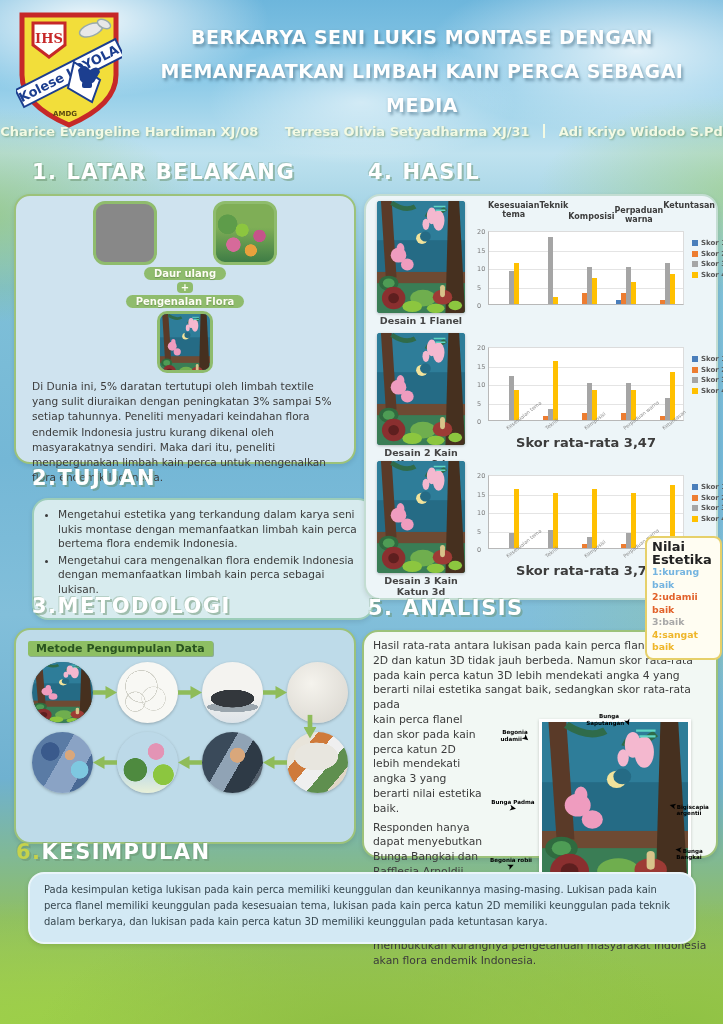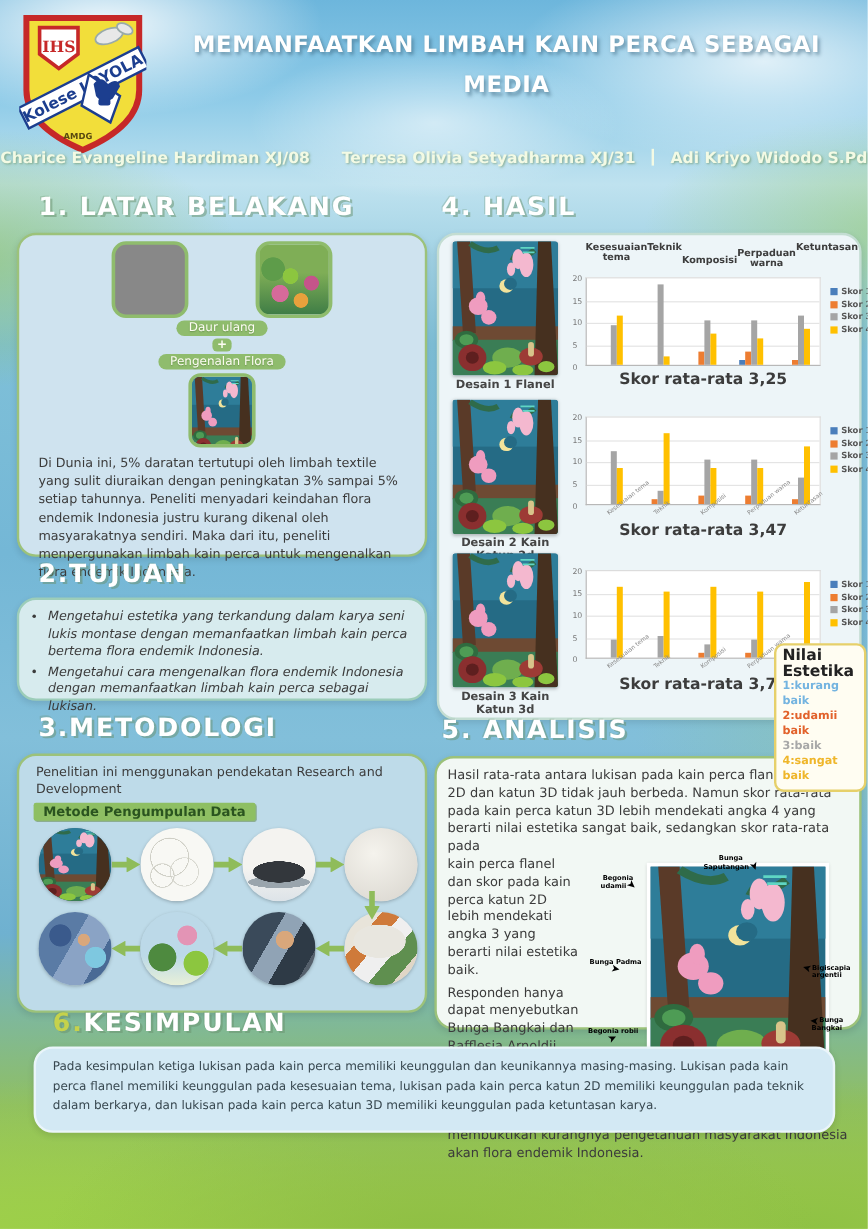--- a/index.html
+++ b/index.html
@@ -29,21 +29,21 @@
     color:#f3fae4; text-shadow:1px 1px 2px rgba(90,130,70,.55); }
   .authors .divider { display:inline-block; width:2px; height:14px; background:#f3fae4; margin:0 9px -2px 9px; }
   .authors .gap { display:inline-block; width:22px; }
   
   .sec-h { font-weight:bold; font-size:21px; letter-spacing:1.5px; color:#fff;
     text-shadow:2px 2px 0 rgba(105,145,110,.5), -1px -1px 0 rgba(105,145,110,.3); white-space:nowrap; }
   .sec-h .num-accent { color:#c6d24b; }
   
   .panel { background:#cfe3ef; border:2px solid #9cc27a; border-radius:16px; box-shadow:0 2px 5px rgba(0,0,0,.10); }
   .latar-panel { left:14px; top:194px; width:342px; height:270px; padding:5px 8px; }
-  .tujuan-panel { left:14px; top:498px; width:342px; height:86px; background:#d7ebee; border-color:#9ccdb9; padding:7px 8px 4px 6px;font-style:italic; }
+  .tujuan-panel { left:32px; top:498px; width:342px; height:122px; background:#d7ebee; border-color:#9ccdb9; padding:7px 8px 4px 6px; }
   .met-panel { left:14px; top:628px; width:342px; height:216px; background:#bedbe9; padding:7px 10px; }
   .hasil-panel { left:364px; top:194px; width:354px; height:406px; background:#edf5f8; border-color:#c3ddd2; }
   .ana-panel { left:362px; top:630px; width:356px; height:228px; background:#f2f8f4; padding:7px 9px; }
   .kes-panel { left:28px; top:872px; width:668px; height:72px; background:#d3e9f4; border-color:#eaf5fa; padding:8px 14px; }
   
   .flow { display:flex; flex-direction:column; align-items:center; }
   .flow-imgs { display:flex; gap:56px; }
   .flow-img { width:64px; height:64px; border:3px solid #8fbc6d; border-radius:12px; overflow:hidden; background:#888; }
   .art-patch { background:
       radial-gradient(circle at 25% 30%, #e8e0d5 0 14%, transparent 15%),
@@ -51,21 +51,21 @@
       radial-gradient(circle at 55% 65%, #f0ece4 0 13%, transparent 14%),
       linear-gradient(135deg,#7d8fb0 0 22%,#d9d2c8 22% 40%,#9aa7c7 40% 56%,#e8e0d5 56% 72%,#6b7fa5 72% 86%,#b9a globe 86%),
       linear-gradient(135deg,#7d8fb0 0 22%,#d9d2c8 22% 40%,#9aa7c7 40% 56%,#e8e0d5 56% 72%,#6b7fa5 72% 86%,#bfae9b 86%); }
   .art-garden { background:
       radial-gradient(circle at 30% 70%, #d66a9a 0 12%, transparent 13%),
       radial-gradient(circle at 60% 80%, #e8a13c 0 10%, transparent 11%),
       radial-gradient(circle at 75% 55%, #c5548a 0 11%, transparent 12%),
       radial-gradient(circle at 45% 45%, #8cc63f 0 14%, transparent 15%),
       radial-gradient(circle at 20% 35%, #5e9c4a 0 16%, transparent 17%),
       linear-gradient(180deg,#7fae56 0 40%, #3f7d46 100%); }
-  .pill { background:#8fbc6d; color:#fdfdf3; font-size:10px; font-weight:normal; border-radius:8px;
+  .pill { background:#8fbc6d; color:#fdfdf3; font-size:10px; font-weight:bold; border-radius:8px;
     padding:1px 10px; margin-top:2px; text-shadow:0 1px 1px rgba(60,90,40,.4); }
   .plus { color:#fdfdf3; background:#8fbc6d; font-size:10px; font-weight:bold; border-radius:4px; padding:0 4px; margin-top:2px; }
   .flow-bottom { width:56px; height:62px; border:3px solid #8fbc6d; border-radius:10px; overflow:hidden; margin-top:3px; }
   .latar-body { font-size:10.6px; line-height:15.2px; margin:6px 8px 0 8px; }
   
   .tujuan-list { margin-left:18px; font-size:10.6px; line-height:14.6px; }
   .tujuan-list li { margin-bottom:2px; }
   
   .met-intro { font-size:10.6px; line-height:14px; margin-left:4px; }
   .met-highlight { display:inline-block; background:#8ebf63; color:#2a541f; font-weight:bold; font-size:11px;
@@ -172,20 +172,21 @@
     <g>
       <path d="M58,52 l26,18 l-8,22 l-24,-14 Z" fill="#fff" stroke="#1c3e8f" stroke-width="2"></path>
       <path d="M62,60 q6,-8 12,0 q8,-6 10,2 l-6,10 q-8,6 -14,-2 Z" fill="#1c3e8f"></path>
       <rect x="66" y="72" width="10" height="6" rx="2" fill="#1c3e8f"></rect>
     </g>
     <text x="49" y="106" text-anchor="middle" font-size="7" font-weight="bold" fill="#5a4a10" font-family="DejaVu Sans, sans-serif">AMDG</text>
   </svg>
 </div>
 
 <div class="abs title">
+  <div>BERKARYA SENI LUKIS MONTASE DENGAN</div>
   <div>MEMANFAATKAN LIMBAH KAIN PERCA SEBAGAI MEDIA</div>
 </div>
 
 <div class="abs authors">
   <span>Charice Evangeline Hardiman XJ/08</span><span class="gap"></span>
   <span>Terresa Olivia Setyadharma   XJ/31</span>
   <span class="divider"></span>
   <span>Adi Kriyo Widodo S.Pd</span>
 </div>
 
@@ -243,21 +244,20 @@
 <div class="abs panel tujuan-panel">
   <ul class="tujuan-list">
     <li>Mengetahui estetika yang terkandung dalam karya seni lukis montase dengan memanfaatkan limbah kain perca bertema flora endemik Indonesia.</li>
     <li>Mengetahui cara mengenalkan flora endemik Indonesia dengan memanfaatkan limbah kain perca sebagai lukisan.</li>
   </ul>
 </div>
 
 <div class="abs sec-h" style="left:32px; top:594px;">3.METODOLOGI</div>
 
 <div class="abs panel met-panel">
-  <div class="met-intro">Penelitian ini menggunakan pendekatan Research and Development</div>
   <div class="met-highlight">Metode Pengumpulan Data</div>
   <div class="met-grid">
     <div class="met-row">
       <div class="mcirc art-slot">
           <svg viewBox="0 0 90 120" preserveAspectRatio="none">
  <rect width="90" height="120" fill="#256b85"></rect>
             <rect width="90" height="42" fill="#2e7d99"></rect>
  <rect y="76" width="90" height="13" fill="#6e4a33"></rect>
             <rect y="88" width="90" height="32" fill="#3a7d55"></rect>
  <path d="M4,0 L15,0 L20,82 L9,82 Z" fill="#5a3a28"></path>
@@ -399,21 +399,20 @@
             <div class="leg-item">
               <span class="leg-sw" style="background: rgb(165, 165, 165);"></span>
               <span>Skor 3</span>
             </div>
             <div class="leg-item">
               <span class="leg-sw" style="background: rgb(255, 192, 0);"></span>
               <span>Skor 4</span>
             </div>
           </div>
         </div>
-      <div class="chart-cap">Skor rata-rata 3,25</div>
     </div>
   </div>
 
   <div class="hasil-row r1">
     <div class="design">
       <div class="design-art art-slot">
           <svg viewBox="0 0 90 120" preserveAspectRatio="none">
  <rect width="90" height="120" fill="#256b85"></rect>
             <rect width="90" height="42" fill="#2e7d99"></rect>
  <rect y="76" width="90" height="13" fill="#6e4a33"></rect>
@@ -652,21 +651,21 @@
     <span class="flabel fl3"><span>Bunga Padma</span><span class="farrow">➤</span></span>
     <span class="flabel fl4"><span>Begonia robii</span><span class="farrow">➤</span></span>
     <span class="flabel fl5"><span class="farrow">➤</span><span>Bunga Bangkai</span></span>
     <span class="flabel fl6"><span class="farrow">➤</span><span>Rafflesia Arnoldii</span></span>
     <span class="flabel fl7"><span class="farrow">➤</span><span>Daun Payung</span></span>
   </div>
   <p class="ana-text">kain perca flanel dan skor pada kain perca katun 2D lebih mendekati angka 3 yang berarti nilai estetika baik.</p>
   <p class="ana-text" style="margin-top:4px">Responden hanya dapat menyebutkan Bunga Bangkai dan Rafflesia Arnoldii. Responden bahkan tidak menyadari bahwa tanaman-tanaman lain merupakan flora endemik Indonesia. Hal ini membuktikan kurangnya pengetahuan masyarakat Indonesia akan flora endemik Indonesia.</p>
 </div>
 
-<div class="abs sec-h" style="left:44px; top:840px;">
+<div class="abs sec-h" style="left:16px; top:840px;">
   <span class="num-accent">6.</span><span>KESIMPULAN</span>
 </div>
 
 <div class="abs panel kes-panel">
   <p class="kes-body">Pada kesimpulan ketiga lukisan pada kain perca memiliki keunggulan dan keunikannya masing-masing. Lukisan pada kain perca flanel memiliki keunggulan pada kesesuaian tema, lukisan pada kain perca katun 2D memiliki keunggulan pada teknik dalam berkarya, dan lukisan pada kain perca katun 3D memiliki keunggulan pada ketuntasan karya.</p>
 </div>
 
 <div class="abs refs">
 </div>
 

